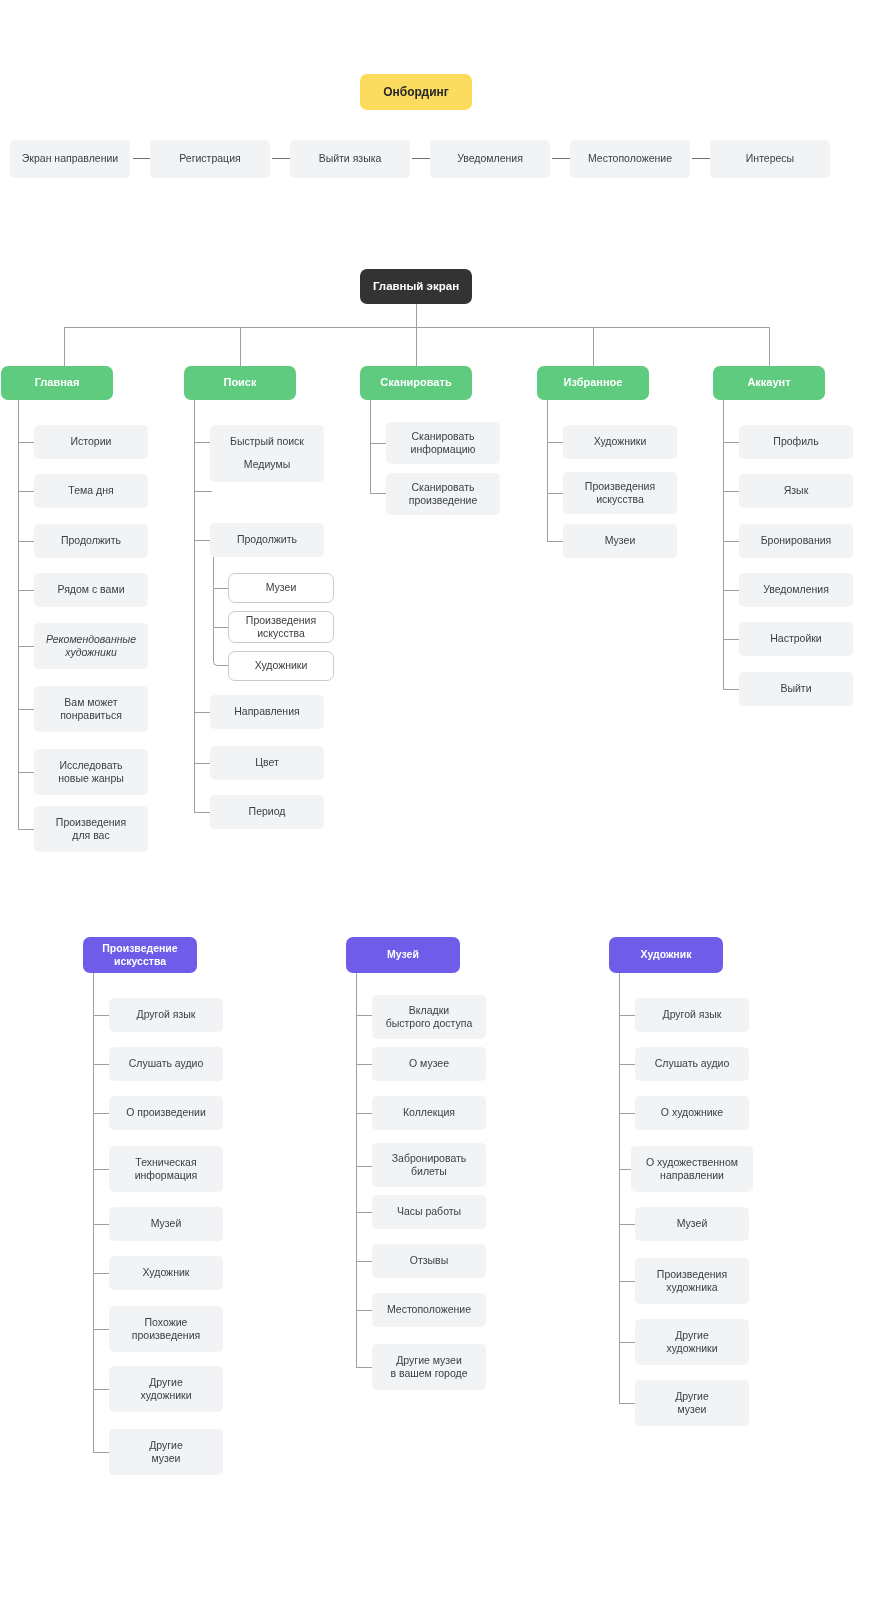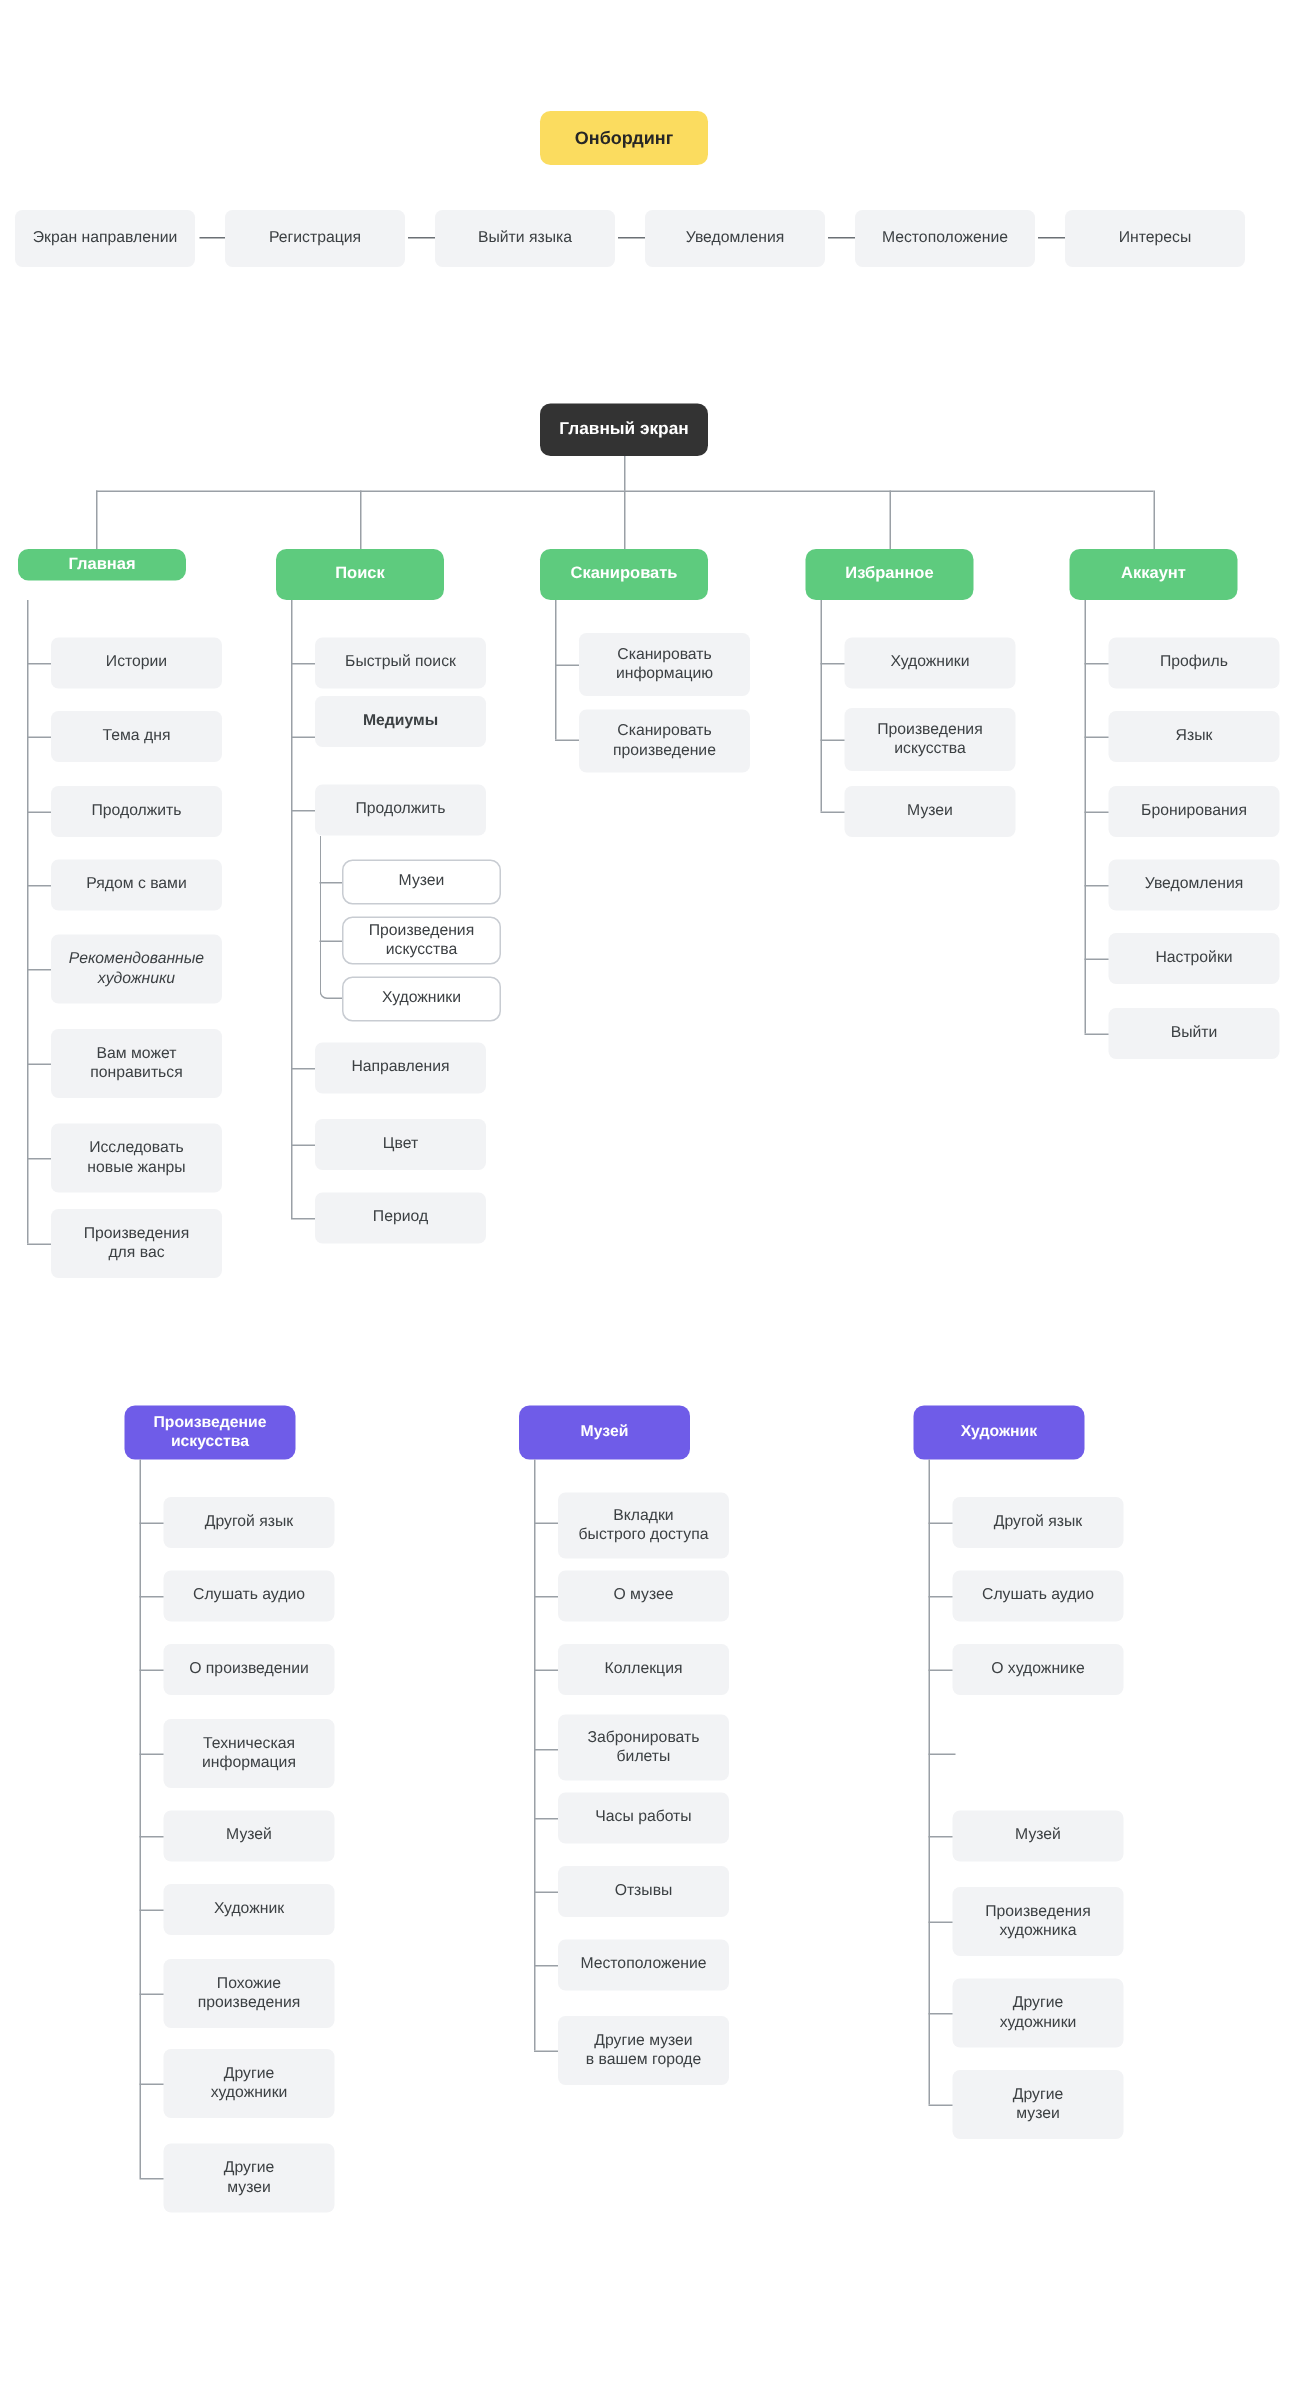--- a/index.html
+++ b/index.html
@@ -132,21 +132,21 @@
   <div class="ln vl" style="left:416px; top:304px; height:23px;"></div>
 
   <div class="ln hl" style="left:64px; top:327px; width:705px;"></div>
 
   <div class="ln vl" style="left:64px;  top:327px; height:39px;"></div>
   <div class="ln vl" style="left:240px; top:327px; height:39px;"></div>
   <div class="ln vl" style="left:416px; top:327px; height:39px;"></div>
   <div class="ln vl" style="left:593px; top:327px; height:39px;"></div>
   <div class="ln vl" style="left:769px; top:327px; height:39px;"></div>
 
-  <div class="node green" style="left:12px;   top:366px; width:112px; height:21px;">Главная</div>
+  <div class="node green" style="left:1px;   top:366px; width:112px; height:34px;">Главная</div>
   <div class="node green" style="left:184px; top:366px; width:112px; height:34px;">Поиск</div>
   <div class="node green" style="left:360px; top:366px; width:112px; height:34px;">Сканировать</div>
   <div class="node green" style="left:537px; top:366px; width:112px; height:34px;">Избранное</div>
   <div class="node green" style="left:713px; top:366px; width:112px; height:34px;">Аккаунт</div>
 
   <div class="ln vl" style="left:18px; top:400px; height:429px;"></div>
   <div class="ln hl" style="left:18px; top:442px; width:18px;"></div>
   <div class="ln hl" style="left:18px; top:491px; width:18px;"></div>
   <div class="ln hl" style="left:18px; top:541px; width:18px;"></div>
   <div class="ln hl" style="left:18px; top:590px; width:18px;"></div>
@@ -170,21 +170,21 @@
 
   <div class="ln vl" style="left:194px; top:400px; height:412px;"></div>
   <div class="ln hl" style="left:194px; top:442px; width:18px;"></div>
   <div class="ln hl" style="left:194px; top:491px; width:18px;"></div>
   <div class="ln hl" style="left:194px; top:540px; width:18px;"></div>
   <div class="ln hl" style="left:194px; top:712px; width:18px;"></div>
   <div class="ln hl" style="left:194px; top:763px; width:18px;"></div>
   <div class="ln hl" style="left:194px; top:812px; width:18px;"></div>
 
   <div class="node grey" style="left:210px; top:425px; width:114px; height:34px;">Быстрый поиск</div>
-  <div class="node grey" style="left:210px; top:464px; width:114px; height:34px;font-weight:bold;">Медиумы</div>
+  <div class="node grey" style="left:210px; top:448px; width:114px; height:34px;">Медиумы</div>
   <div class="node grey" style="left:210px; top:523px; width:114px; height:34px;">Продолжить</div>
 
   <div class="elbow" style="left:213px; top:557px; width:29px; height:109px;"></div>
   <div class="ln hl" style="left:213px; top:588px; width:16px;"></div>
   <div class="ln hl" style="left:213px; top:627px; width:16px;"></div>
 
   <div class="node outline" style="left:228px; top:573px; width:106px; height:30px;">Музеи</div>
   <div class="node outline" style="left:228px; top:611px; width:106px; height:32px;">Произведения
 искусства</div>
   <div class="node outline" style="left:228px; top:651px; width:106px; height:30px;">Художники</div>
@@ -284,20 +284,22 @@
   <div class="ln hl" style="left:619px; top:1113px; width:18px;"></div>
   <div class="ln hl" style="left:619px; top:1169px; width:18px;"></div>
   <div class="ln hl" style="left:619px; top:1224px; width:18px;"></div>
   <div class="ln hl" style="left:619px; top:1281px; width:18px;"></div>
   <div class="ln hl" style="left:619px; top:1342px; width:18px;"></div>
   <div class="ln hl" style="left:619px; top:1403px; width:18px;"></div>
 
   <div class="node grey" style="left:635px; top:998px;  width:114px; height:34px;">Другой язык</div>
   <div class="node grey" style="left:635px; top:1047px; width:114px; height:34px;">Слушать аудио</div>
   <div class="node grey" style="left:635px; top:1096px; width:114px; height:34px;">О художнике</div>
+  <div class="node grey" style="left:631px; top:1146px; width:122px; height:46px;">О  художественном
+направлении</div>
   <div class="node grey" style="left:635px; top:1207px; width:114px; height:34px;">Музей</div>
   <div class="node grey" style="left:635px; top:1258px; width:114px; height:46px;">Произведения
 художника</div>
   <div class="node grey" style="left:635px; top:1319px; width:114px; height:46px;">Другие
 художники</div>
   <div class="node grey" style="left:635px; top:1380px; width:114px; height:46px;">Другие
 музеи</div>
 
 </div>
 

